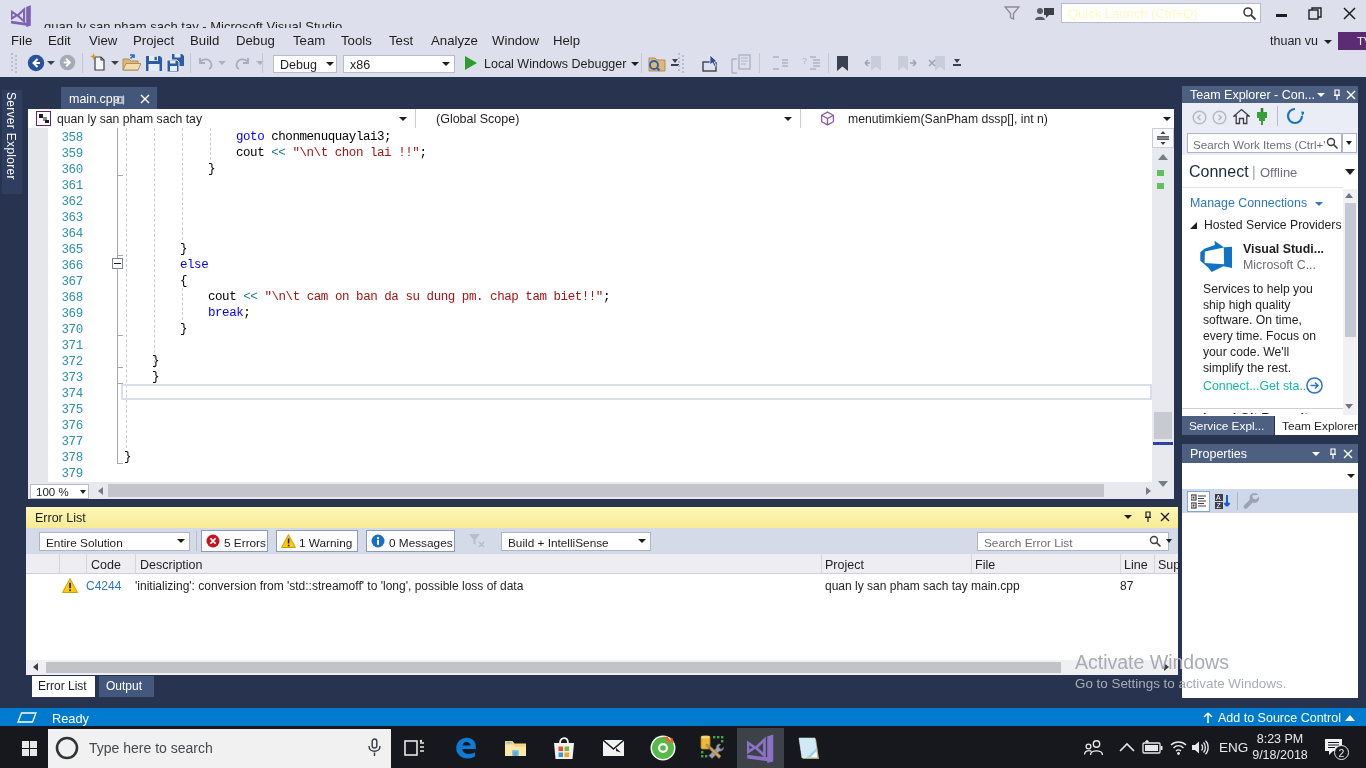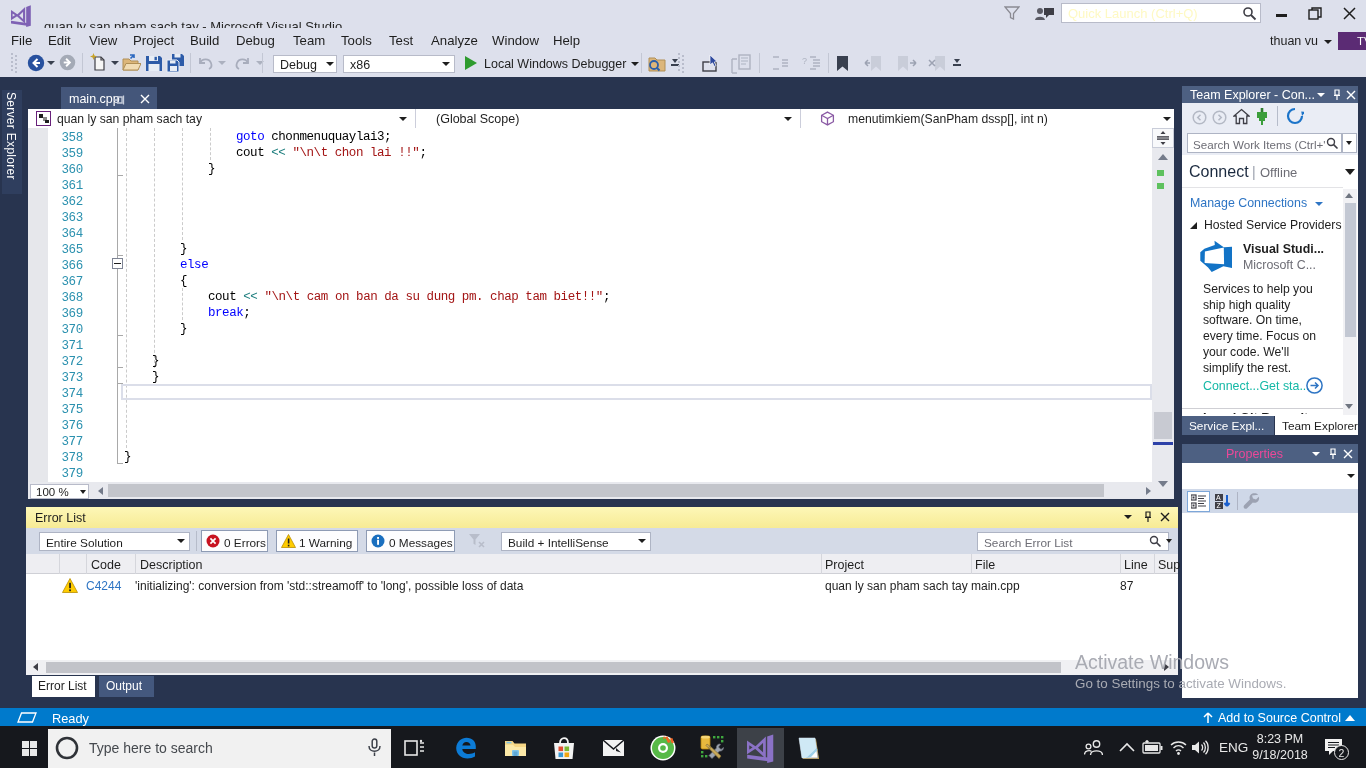--- a/index.html
+++ b/index.html
@@ -342,21 +342,21 @@
   <div class="abs" style="left:39px;top:532px;width:151px;height:19px;background:#FFFFFF;border:1px solid #AEB4C4;"></div>
   <div class="abs" style="left:46px;top:536px;font-size:11.8px;color:#1E1E1E;">Entire Solution</div>
   <div class="abs" style="left:177px;top:539px;width:0;height:0;border-left:4px solid transparent;border-right:4px solid transparent;border-top:4px solid #1E1E1E;"></div>
   <div class="abs" style="left:196px;top:531px;width:1px;height:20px;background:#B6BCCA;"></div>
 
   <div class="abs" style="left:201px;top:530px;width:67px;height:22px;background:#FDFDFE;border:1px solid #8E9BB4;"></div>
   <svg class="abs" style="left:206px;top:534px;" width="14" height="14" viewBox="0 0 14 14">
       <circle cx="7" cy="7" r="6.5" fill="#C81321"></circle>
       <path d="M4.4 4.4 L9.6 9.6 M9.6 4.4 L4.4 9.6" stroke="#fff" stroke-width="1.7"></path>
     </svg>
-  <div class="abs" style="left:224px;top:536px;font-size:11.8px;color:#1E1E1E;">0 Errors</div>
+  <div class="abs" style="left:224px;top:536px;font-size:11.8px;color:#1E1E1E;">5 Errors</div>
 
   <div class="abs" style="left:276px;top:530px;width:82px;height:22px;background:#FDFDFE;border:1px solid #8E9BB4;"></div>
   <svg class="abs" style="left:281px;top:534px;" width="15" height="14" viewBox="0 0 15 14">
       <path d="M7.5 0.5 L14.5 13.5 L0.5 13.5 Z" fill="#FFCC00" stroke="#B98E00" stroke-width="0.8"></path>
       <rect x="6.8" y="4.5" width="1.6" height="5" fill="#1E1E1E"></rect>
       <rect x="6.8" y="10.7" width="1.6" height="1.7" fill="#1E1E1E"></rect>
     </svg>
   <div class="abs" style="left:299px;top:536px;font-size:11.8px;color:#1E1E1E;">1 Warning</div>
 
   <div class="abs" style="left:366px;top:530px;width:89px;height:22px;background:#FDFDFE;border:1px solid #8E9BB4;"></div>
@@ -498,21 +498,21 @@
   <div class="abs" style="left:1345px;top:193px;width:0;height:0;border-left:4.5px solid transparent;border-right:4.5px solid transparent;border-bottom:5px solid #6F7580;"></div>
   <div class="abs" style="left:1345px;top:203px;width:11px;height:134px;background:#C3C8D3;"></div>
   <div class="abs" style="left:1345px;top:404px;width:0;height:0;border-left:4.5px solid transparent;border-right:4.5px solid transparent;border-top:5px solid #6F7580;"></div>
 
   <div class="abs" style="left:1182px;top:416px;width:92px;height:19px;background:#4D6082;"></div>
   <div class="abs" style="left:1189px;top:419px;font-size:11.8px;color:#FFFFFF;">Service Expl...</div>
   <div class="abs" style="left:1275px;top:416px;width:83px;height:19px;background:#FFFFFF;"></div>
   <div class="abs" style="left:1282px;top:419px;font-size:11.8px;color:#1E1E1E;">Team Explorer</div>
 
   <div class="abs" style="left:1182px;top:444px;width:176px;height:19px;background:#4D6082;"></div>
-  <div class="abs" style="left:1190px;top:447px;font-size:12.5px;color:#ec4899;margin-left:36px;">Properties</div>
+  <div class="abs" style="left:1190px;top:447px;font-size:12.5px;color:#ffffff;">Properties</div>
   <div class="abs" style="left:1312px;top:452px;width:0;height:0;border-left:4px solid transparent;border-right:4px solid transparent;border-top:4px solid #FFFFFF;"></div>
   <svg class="abs" style="left:1327px;top:448px;" width="11" height="12" viewBox="0 0 11 12">
       <path d="M4 1 L8 1 L8 6 L4 6 Z M3 6.5 L9 6.5 M6 6.5 L6 11" stroke="#FFFFFF" stroke-width="1.2" fill="none"></path>
     </svg>
   <svg class="abs" style="left:1343px;top:449px;" width="10" height="10" viewBox="0 0 10 10">
       <path d="M1 1 L9 9 M9 1 L1 9" stroke="#FFFFFF" stroke-width="1.4"></path>
     </svg>
   <div class="abs white" style="left:1182px;top:463px;width:176px;height:26px;"></div>
   <div class="abs" style="left:1347px;top:474px;width:0;height:0;border-left:4px solid transparent;border-right:4px solid transparent;border-top:4px solid #1E1E1E;"></div>
   <div class="abs" style="left:1182px;top:489px;width:176px;height:24px;background:#CFD8E8;"></div>

